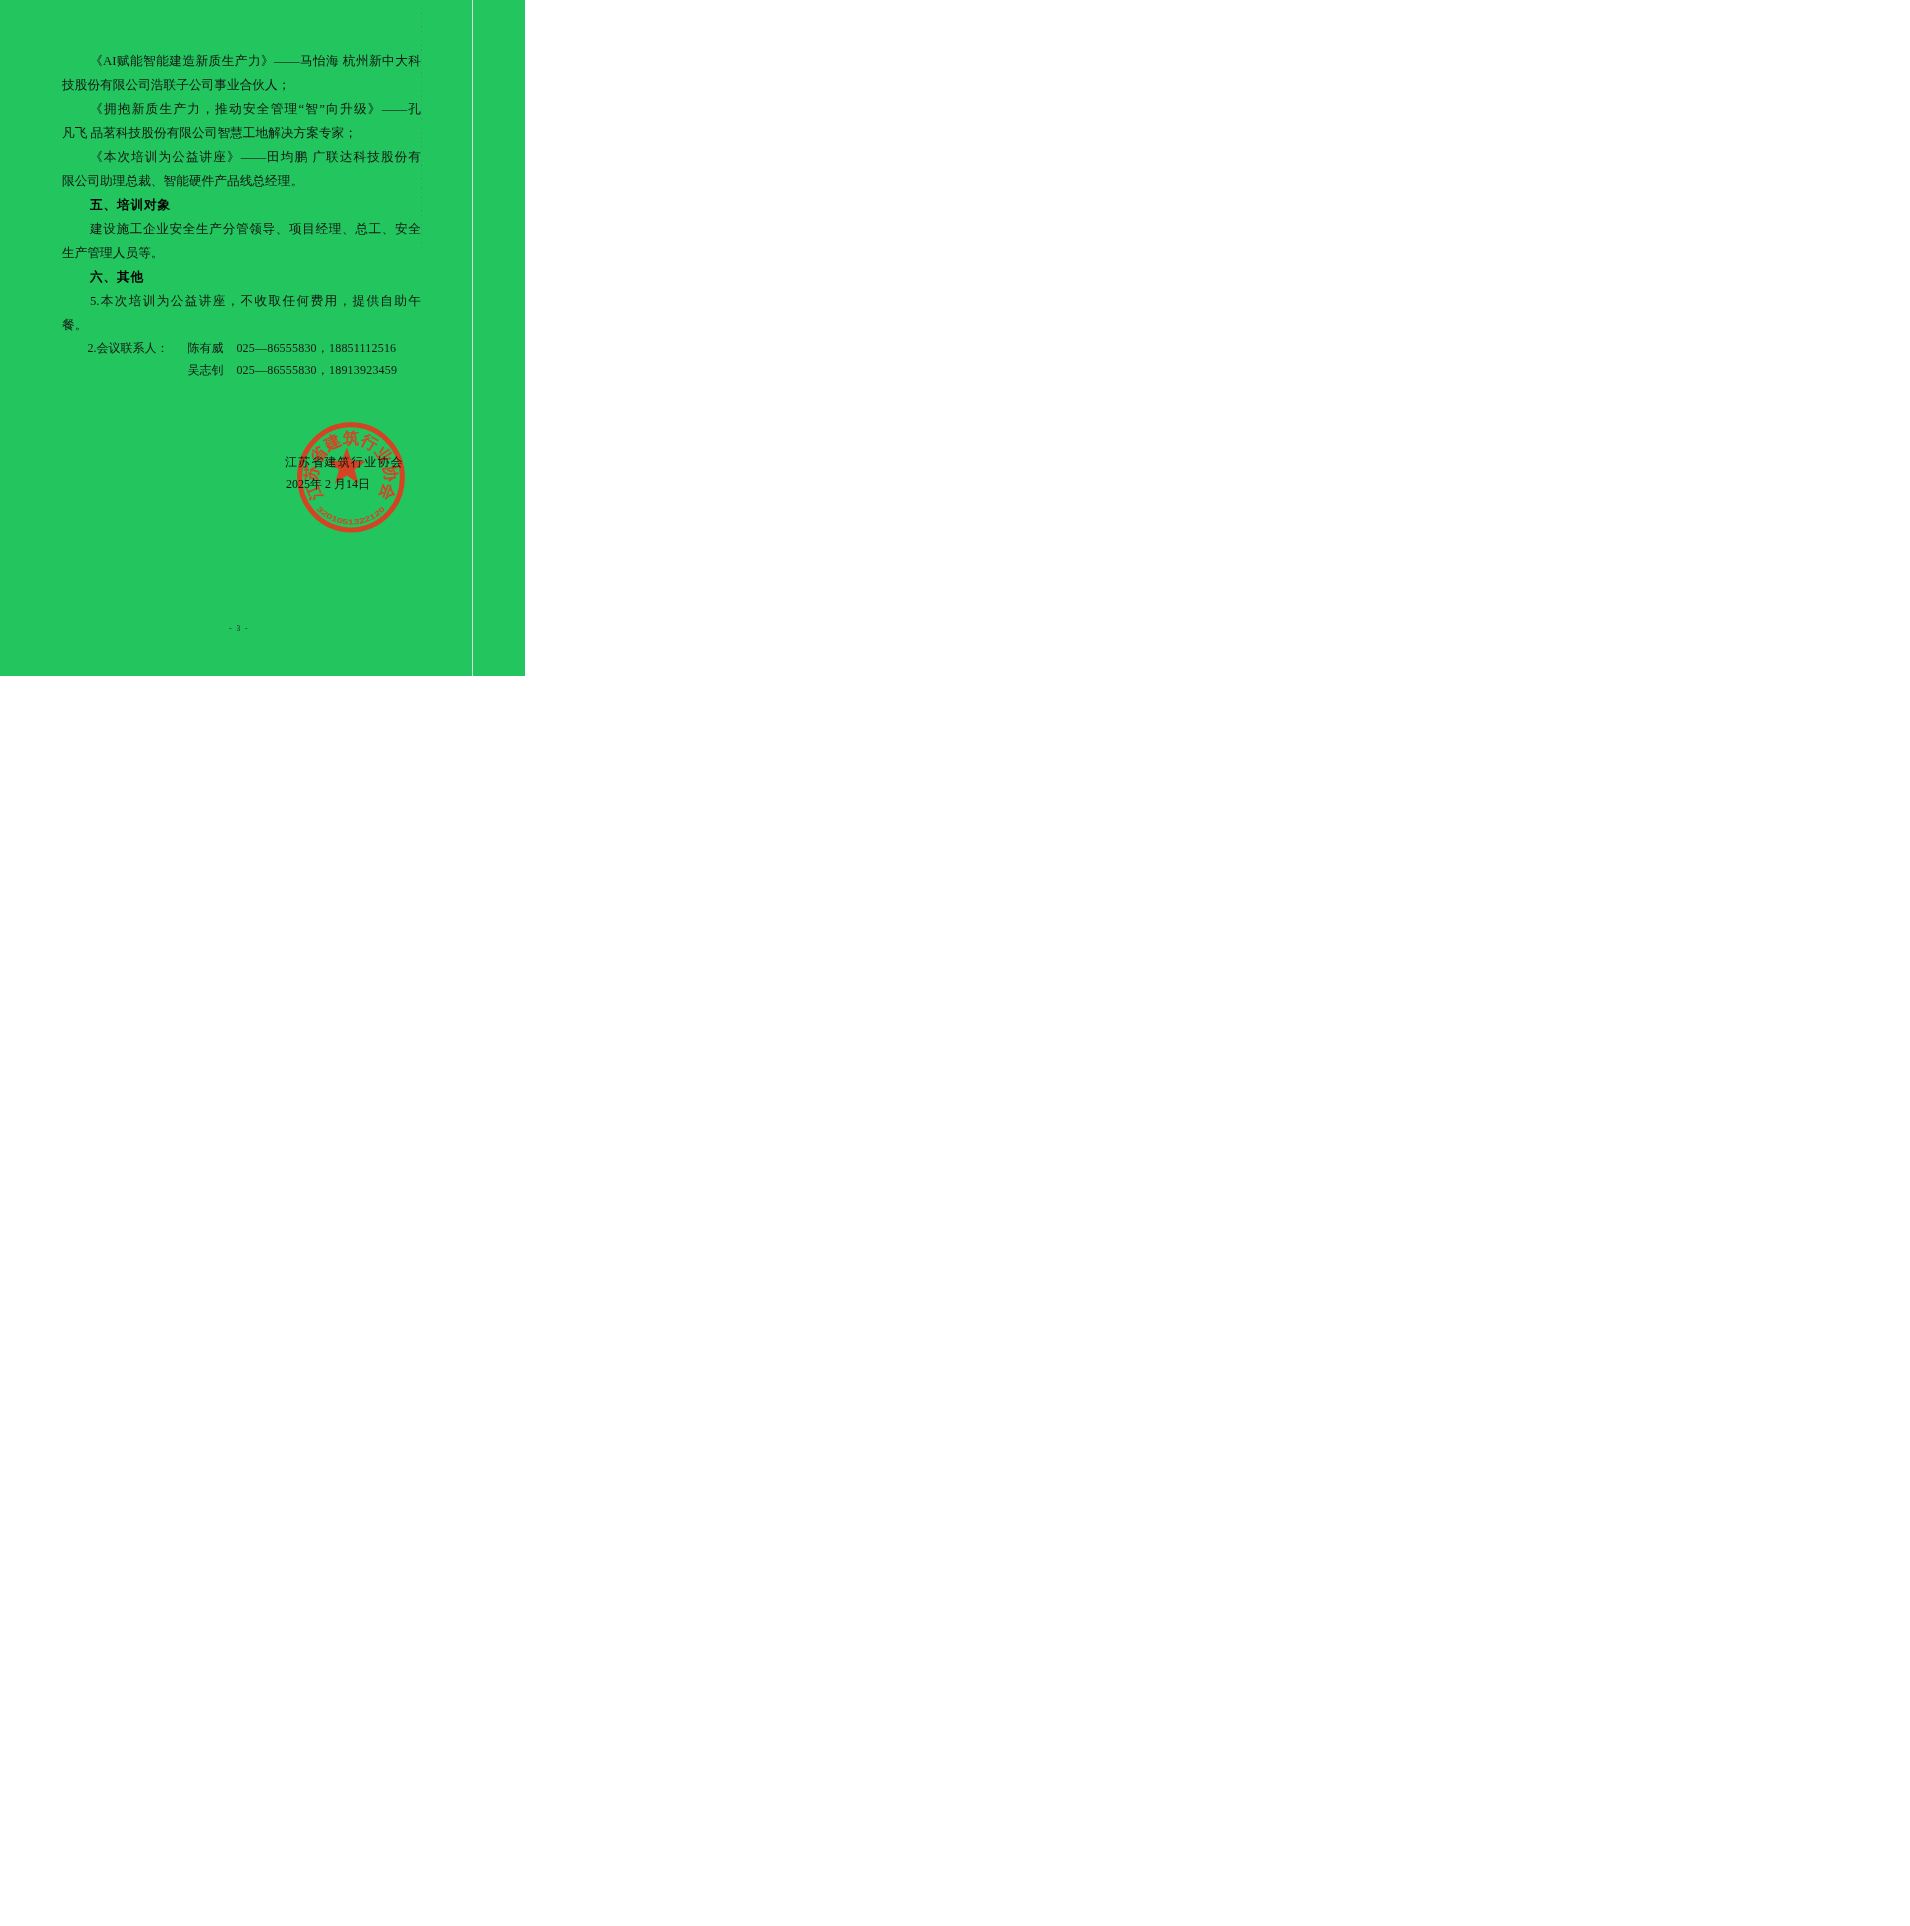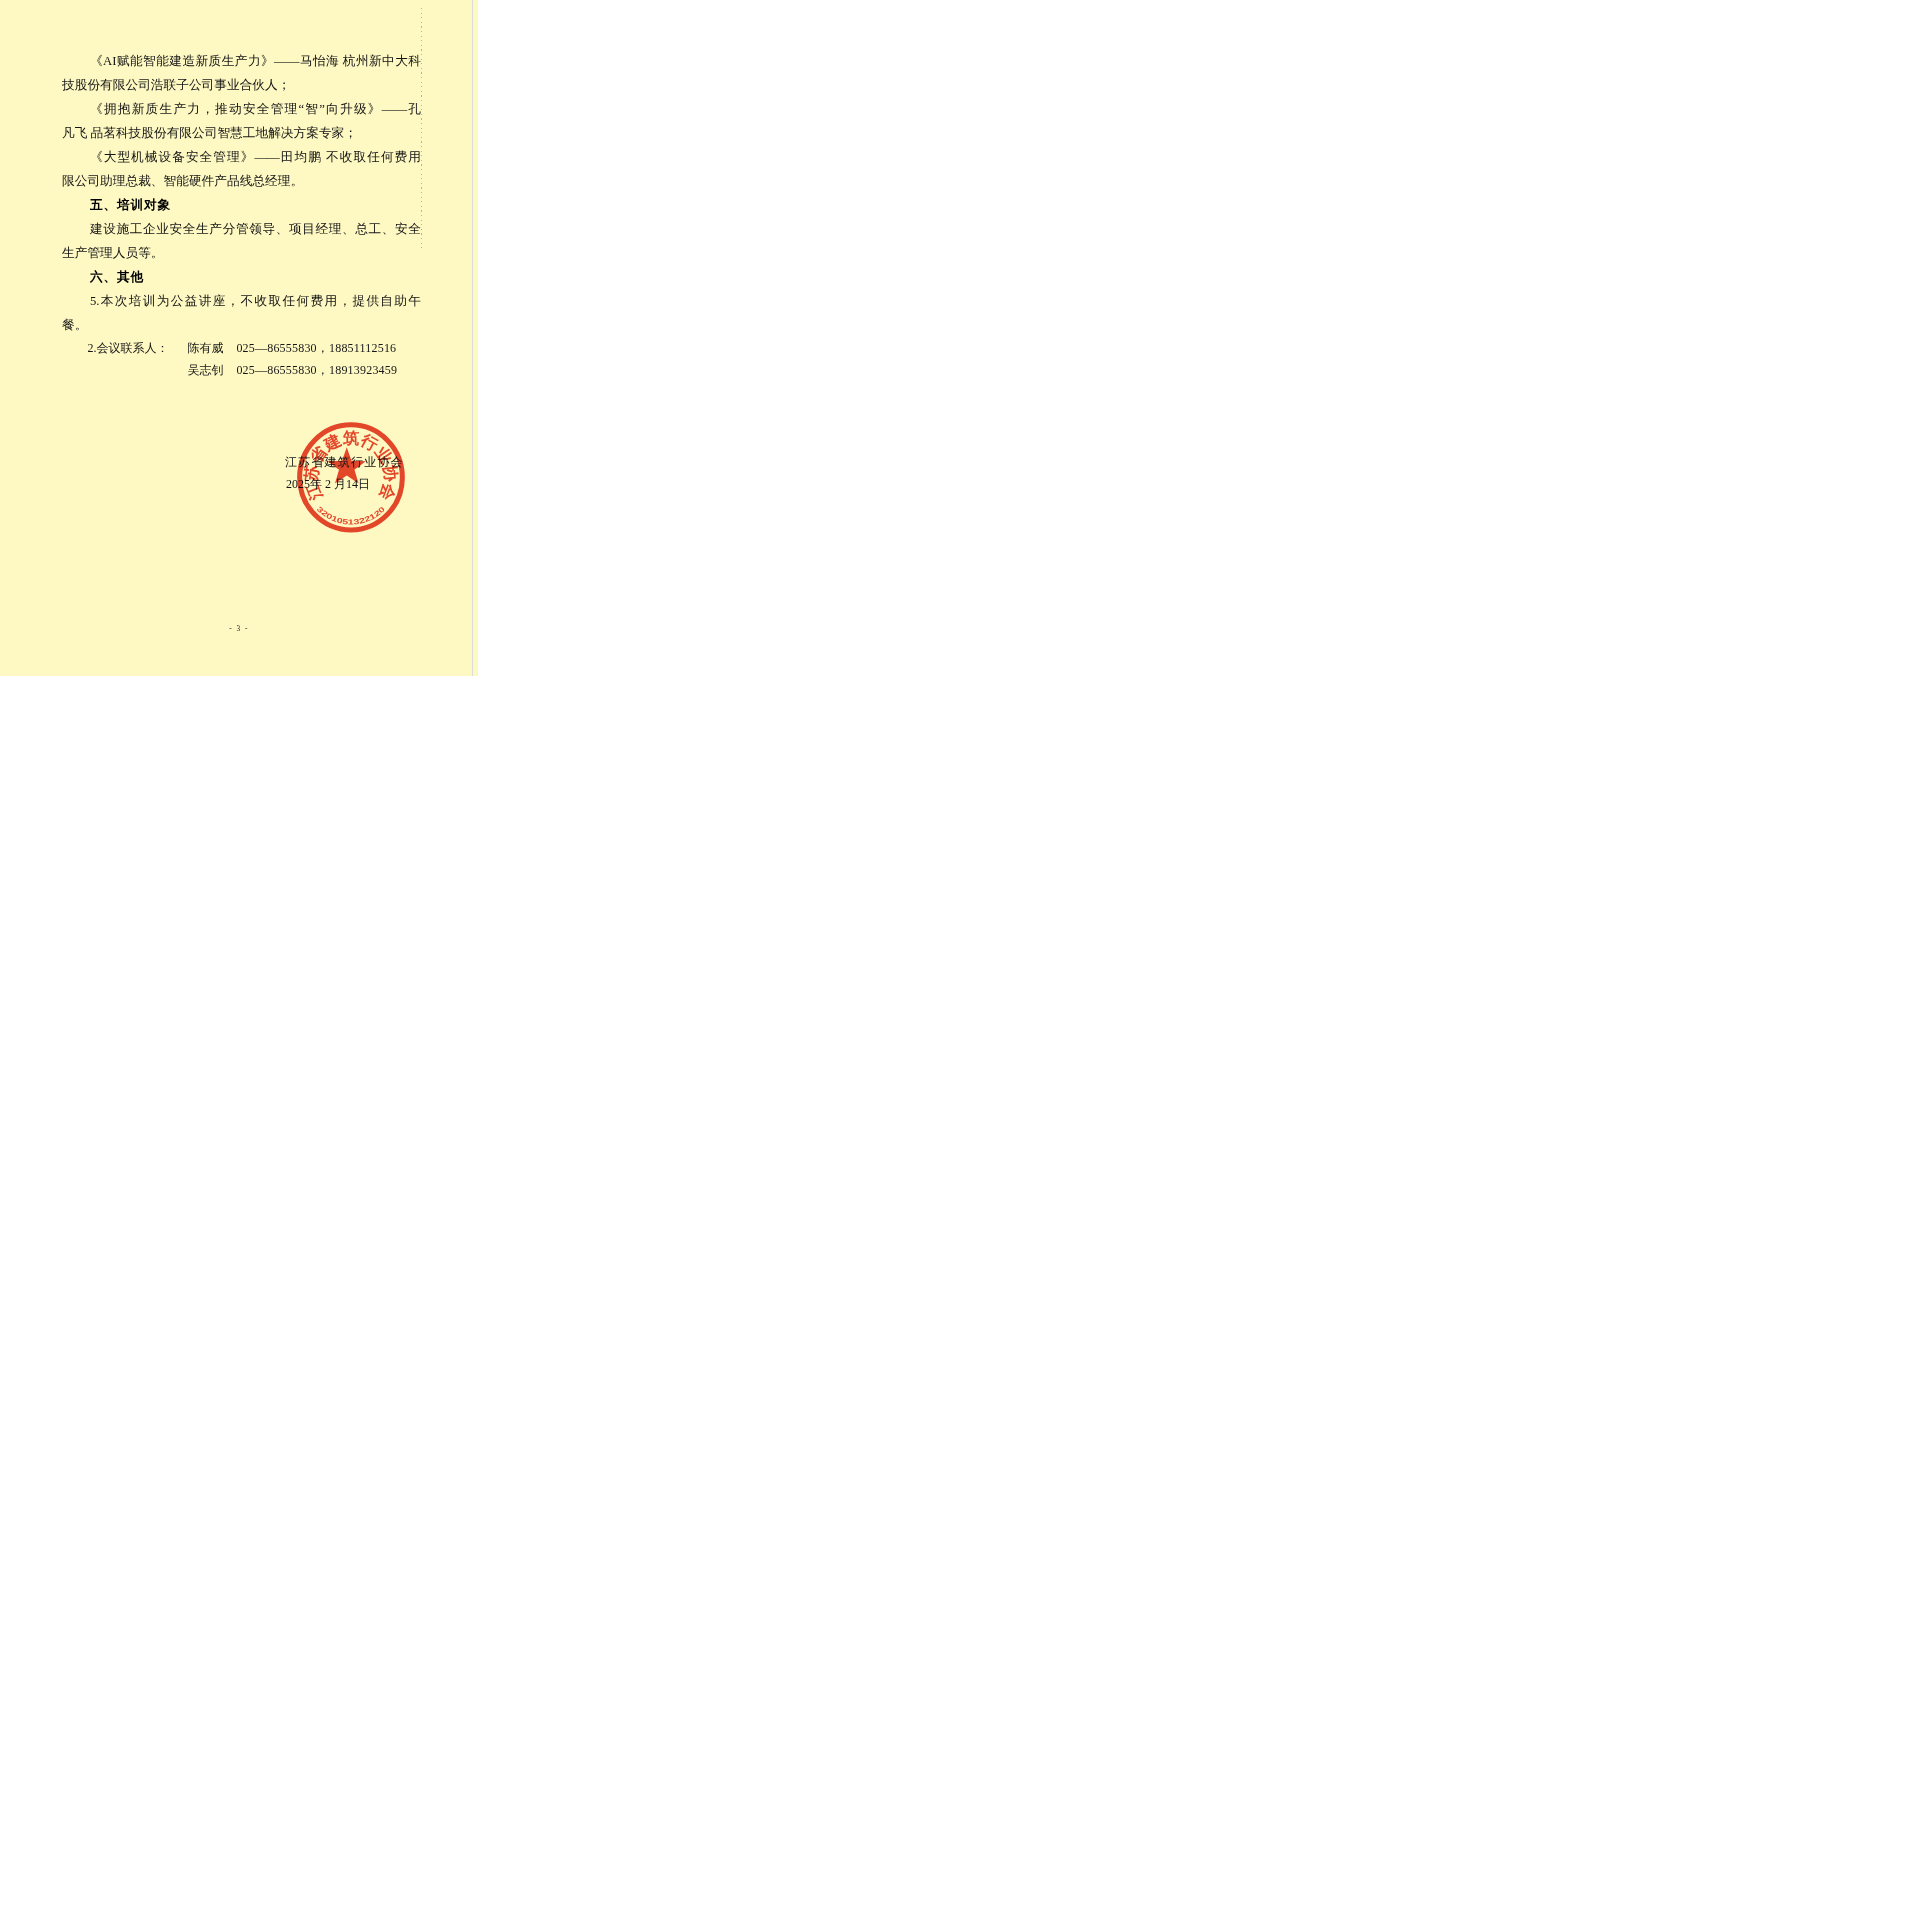--- a/index.html
+++ b/index.html
@@ -1,22 +1,23 @@
 <!DOCTYPE html>
 <html style="font-size:6.2px"><head>
 <meta charset="utf-8">
 <style>
   html,body{margin:0;padding:0;background:#ffffff;}
   .page{
     position:relative;
     width:478px;height:676px;
-    background:#fef9c3;
+    background:#22c55e;
     overflow:hidden;
     font-family:"Liberation Serif","DejaVu Serif",serif;
     color:#161616;
+    padding-left:47px;
   }
   
   .content{
     position:absolute;left:62px;top:49px;width:359px;
   }
   .line{
     height:24px;line-height:24px;
     font-size:12.7px;
     white-space:nowrap;
     color:#141414;
@@ -77,21 +78,21 @@
 </head>
 <body>
 
 <div class="page">
 
   <div class="content">
     <div class="line indent justify">《AI赋能智能建造新质生产力》——马怡海 杭州新中大科</div>
     <div class="line">技股份有限公司浩联子公司事业合伙人；</div>
     <div class="line indent justify">《拥抱新质生产力，推动安全管理“智”向升级》——孔</div>
     <div class="line">凡飞 品茗科技股份有限公司智慧工地解决方案专家；</div>
-    <div class="line indent justify">《大型机械设备安全管理》——田均鹏 不收取任何费用</div>
+    <div class="line indent justify">《本次培训为公益讲座》——田均鹏 广联达科技股份有</div>
     <div class="line">限公司助理总裁、智能硬件产品线总经理。</div>
     <div class="line indent heading">五、培训对象</div>
     <div class="line indent justify">建设施工企业安全生产分管领导、项目经理、总工、安全</div>
     <div class="line">生产管理人员等。</div>
     <div class="line indent heading">六、其他</div>
     <div class="line indent justify">5.本次培训为公益讲座，不收取任何费用，提供自助午</div>
     <div class="line">餐。</div>
   </div>
 
   <div class="contacts">

